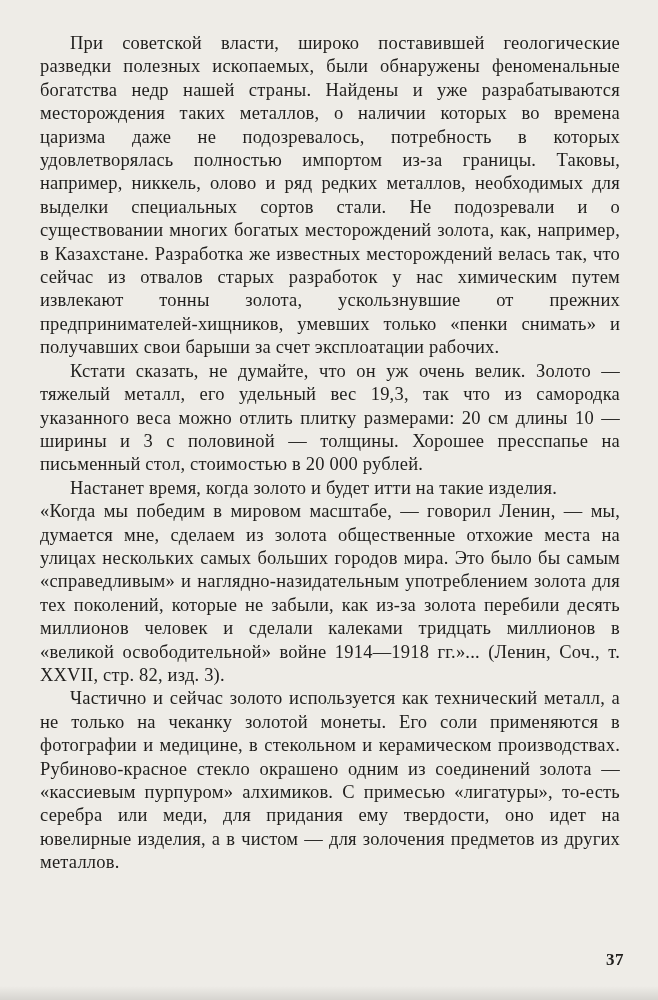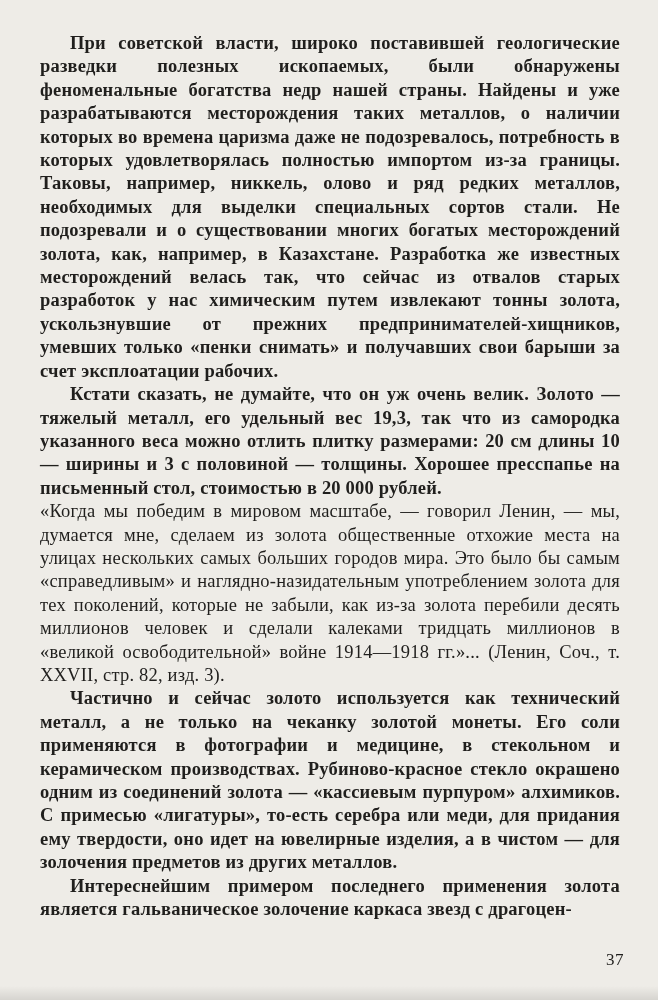--- a/index.html
+++ b/index.html
@@ -37,37 +37,36 @@
     text-align: justify;
     hyphens: auto;
     -webkit-hyphens: auto;
   }
   .text-block p {
     margin: 0;
     padding: 0;
   }
   .text-block p.indent {
     text-indent: 30px;
-    font-weight: bold;
   }
   .page-number {
     position: absolute;
     right: 34px;
     bottom: 30px;
     font-size: 17px;
-    font-weight: normal;
+    font-weight: bold;
     letter-spacing: 0.5px;
     color: #201f1d;
   }
 </style>
 </head>
 <body>
 
 <div class="scan-page">
   <div class="text-block">
     <p class="indent">При советской власти, широко поставившей геологические разведки полезных ископаемых, были обнаружены феноменальные богатства недр нашей страны. Найдены и уже разрабатываются месторождения таких металлов, о наличии которых во времена царизма даже не подозревалось, потребность в которых удовлетворялась полностью импортом из-за границы. Таковы, например, никкель, олово и ряд редких металлов, необходимых для выделки специальных сортов стали. Не подозревали и о существовании многих богатых месторождений золота, как, например, в Казахстане. Разработка же известных месторождений велась так, что сейчас из отвалов старых разработок у нас химическим путем извлекают тонны золота, ускользнувшие от прежних предпринимателей-хищников, умевших только «пенки снимать» и получавших свои барыши за счет эксплоатации рабочих.</p>
     <p class="indent">Кстати сказать, не думайте, что он уж очень велик. Золото — тяжелый металл, его удельный вес 19,3, так что из самородка указанного веса можно отлить плитку размерами: 20 см длины 10 — ширины и 3 с половиной — толщины. Хорошее пресспапье на письменный стол, стоимостью в 20 000 рублей.</p>
+    <p class="indent">Настанет время, когда золото и будет итти на такие изделия.</p>
     <p>«Когда мы победим в мировом масштабе, — говорил Ленин, — мы, думается мне, сделаем из золота общественные отхожие места на улицах нескольких самых больших городов мира. Это было бы самым «справедливым» и наглядно-назидательным употреблением золота для тех поколений, которые не забыли, как из-за золота перебили десять миллионов человек и сделали калеками тридцать миллионов в «великой освободительной» войне 1914—1918 гг.»... (Ленин, Соч., т. XXVII, стр. 82, изд. 3).</p>
     <p class="indent">Частично и сейчас золото используется как технический металл, а не только на чеканку золотой монеты. Его соли применяются в фотографии и медицине, в стекольном и керамическом производствах. Рубиново-красное стекло окрашено одним из соединений золота — «кассиевым пурпуром» алхимиков. С примесью «лигатуры», то-есть серебра или меди, для придания ему твердости, оно идет на ювелирные изделия, а в чистом — для золочения предметов из других металлов.</p>
-    <p class="indent">Интереснейшим примером последнего применения золота является гальваническое золочение каркаса звезд с драгоцен-</p>
   </div>
   <div class="page-number">37</div>
 </div>
 
 </body></html>

